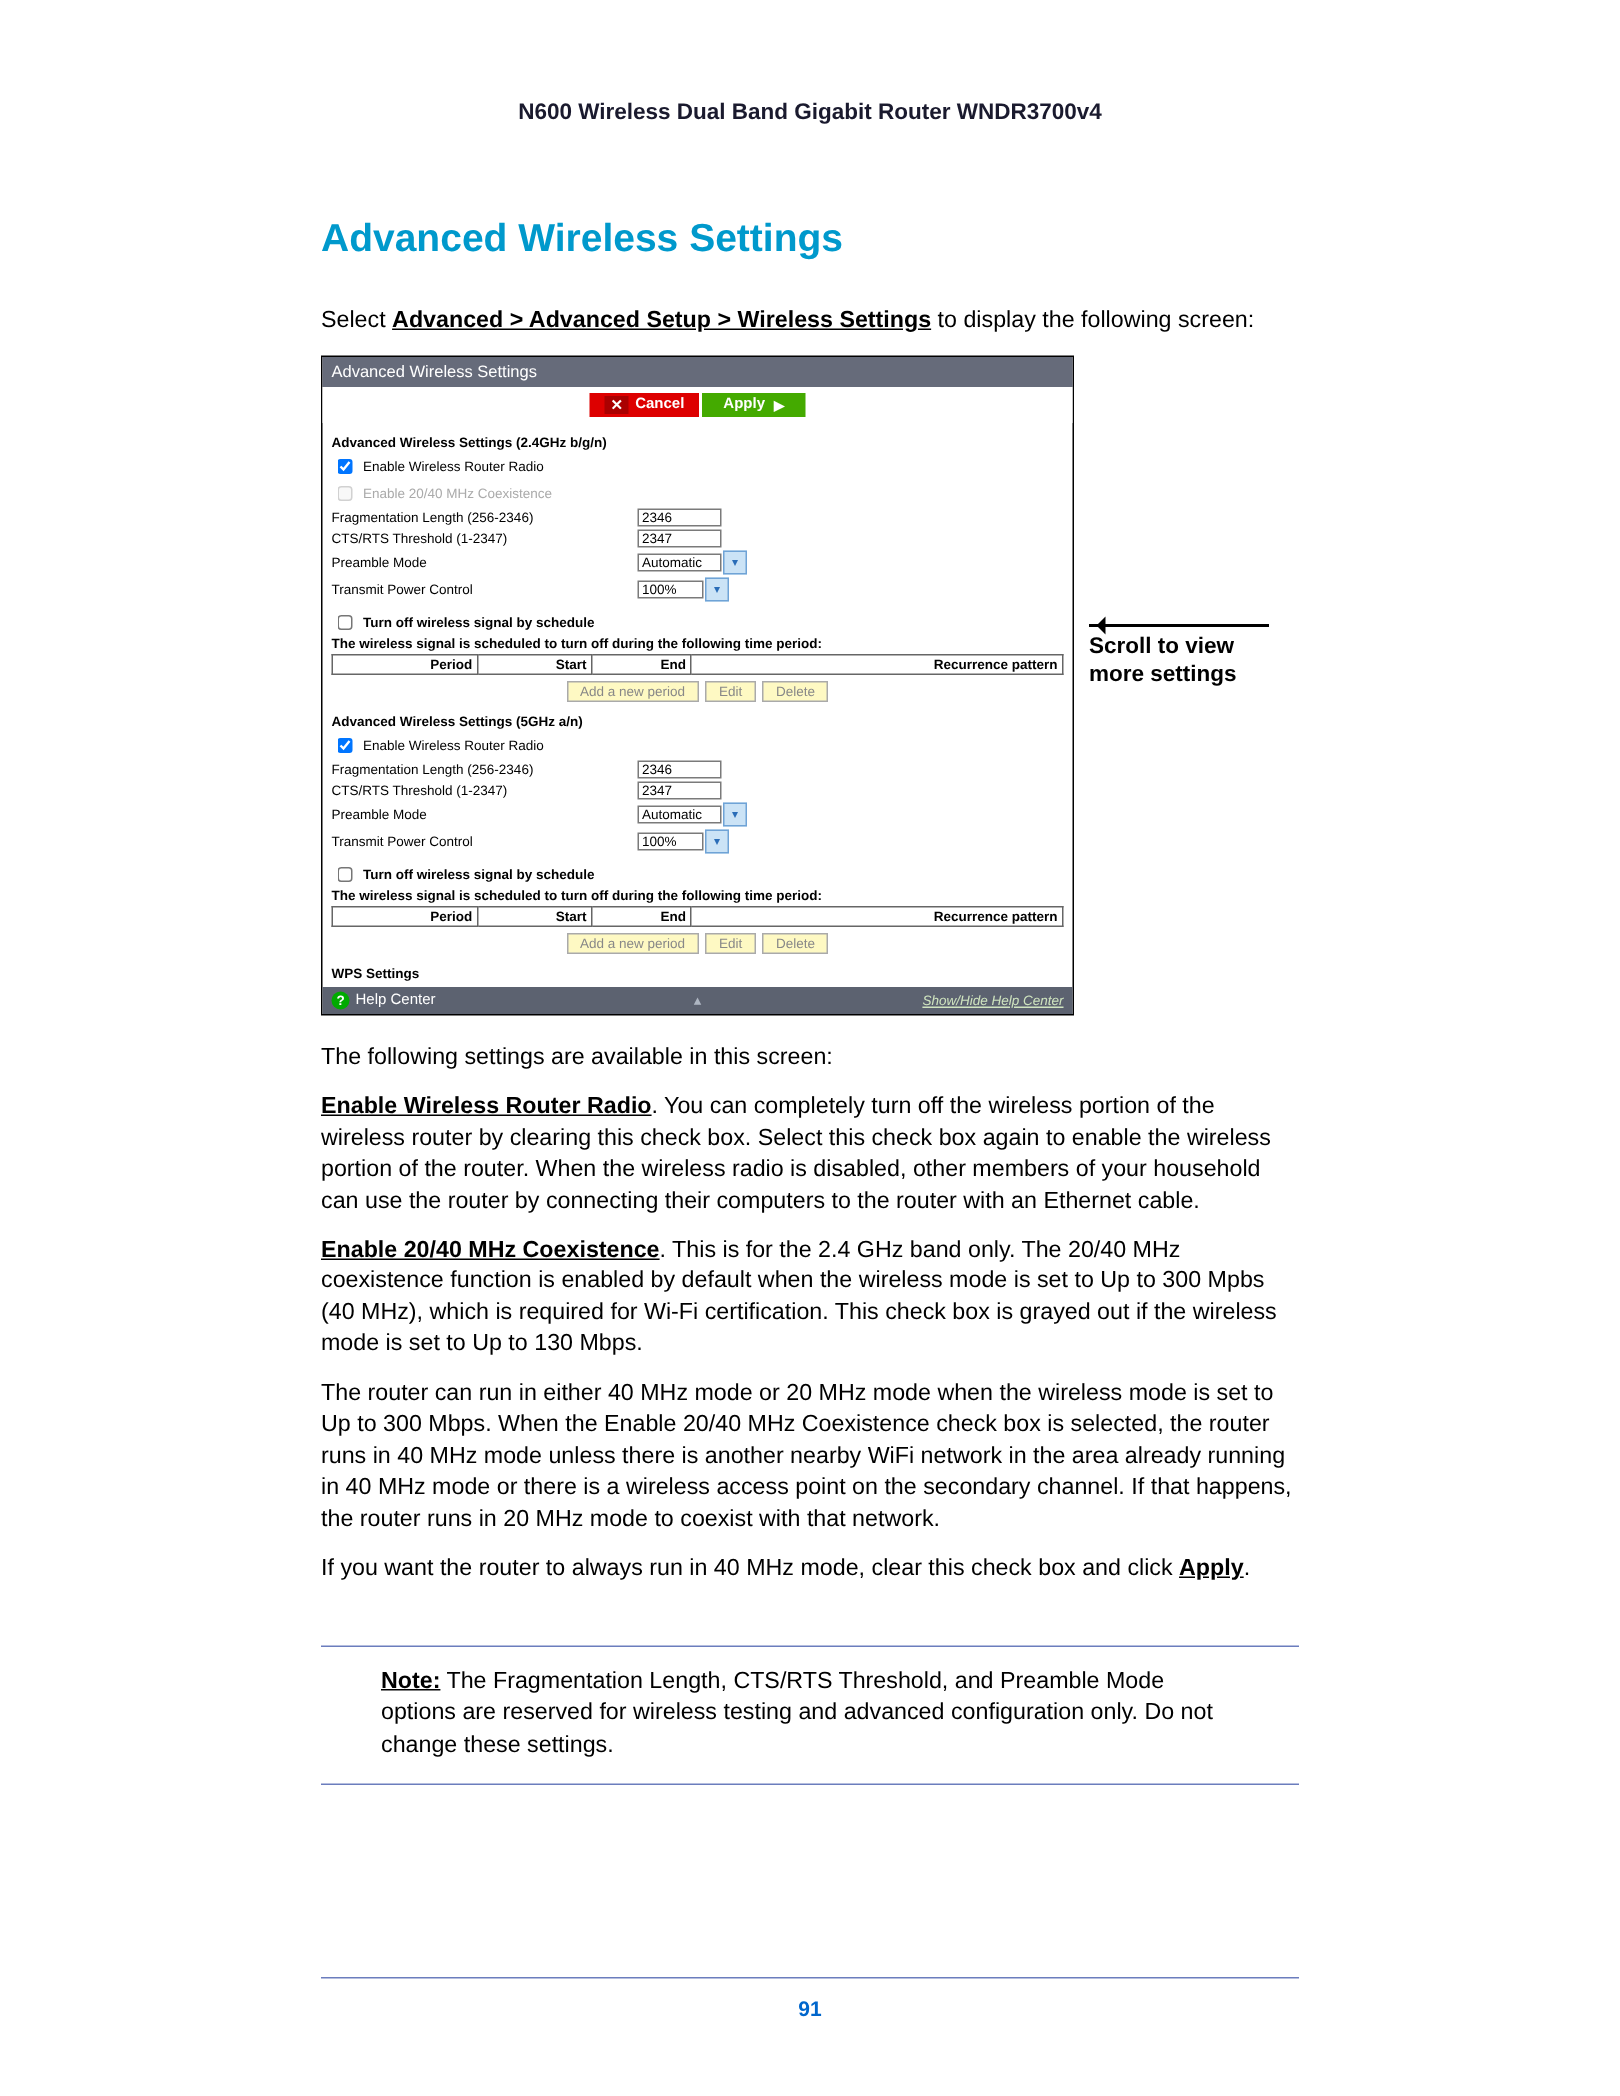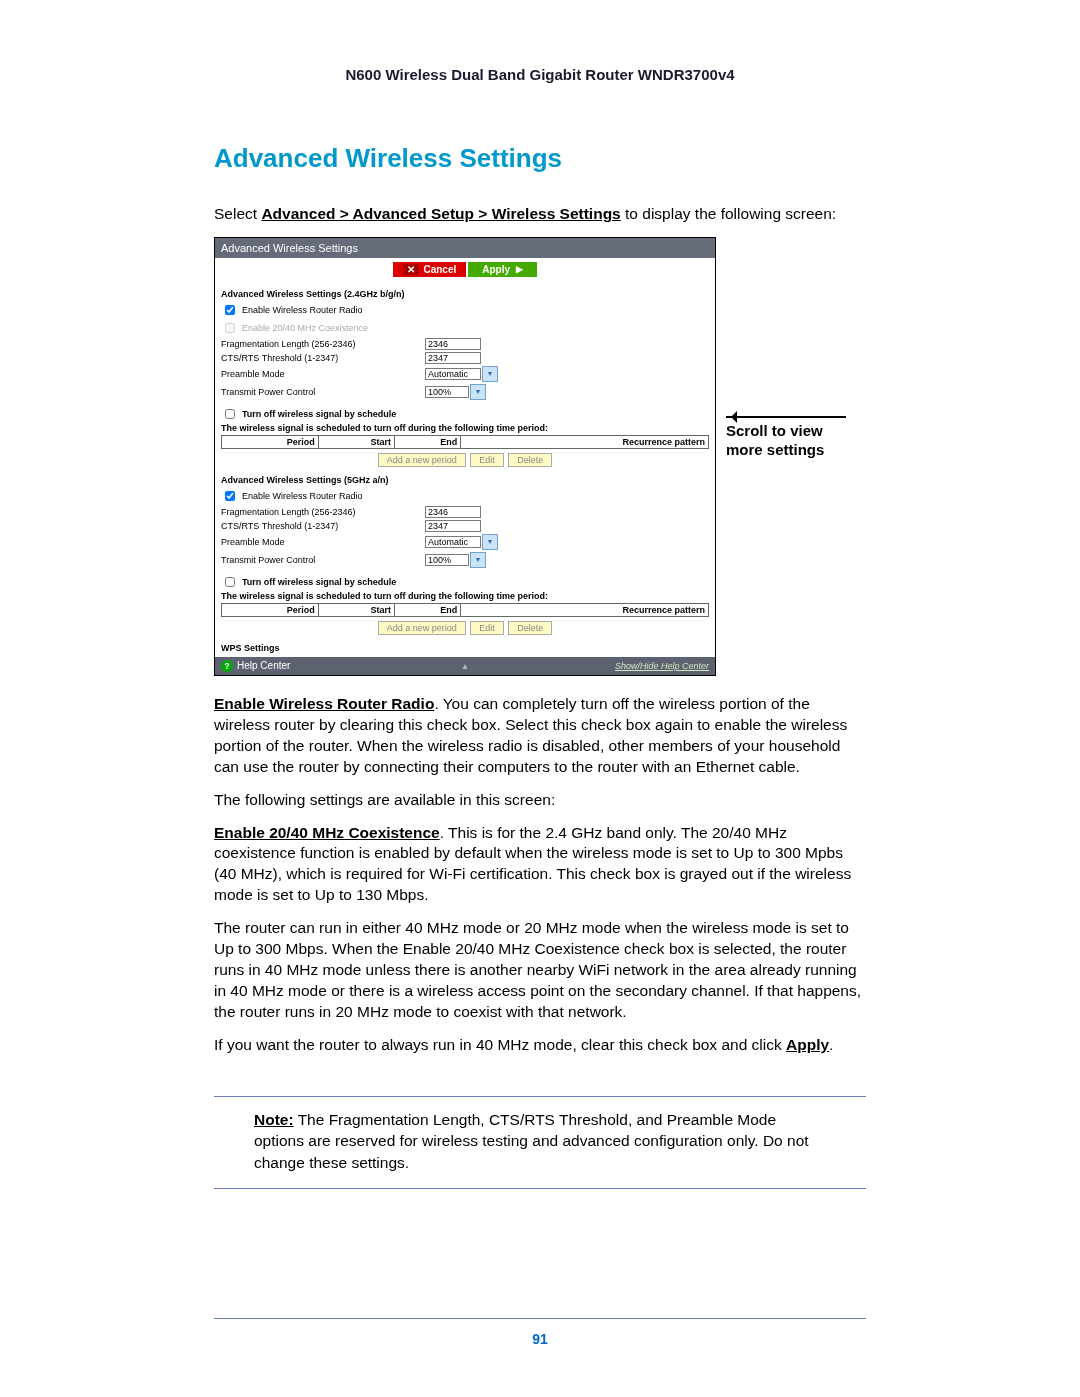--- a/index.html
+++ b/index.html
@@ -184,23 +184,23 @@
         <span class="show">Show/Hide Help Center</span>
       </div>
     </div>
 
     <div class="callout">
       <div class="arrow"></div>
       <div class="lbl"><span>Scroll to view</span><br><span>more settings</span></div>
     </div>
   </div>
 
+  <p>The following settings are available in this screen:</p>
+
   <p><b>Enable Wireless Router Radio</b><span>. You can completely turn off the wireless portion of the wireless router by clearing this check box. Select this check box again to enable the wireless portion of the router. When the wireless radio is disabled, other members of your household can use the router by connecting their computers to the router with an Ethernet cable.</span></p>
-
-  <p>The following settings are available in this screen:</p>
 
   <p><b>Enable 20/40 MHz Coexistence</b><span>. This is for the 2.4 GHz band only. The 20/40 MHz coexistence function is enabled by default when the wireless mode is set to Up to 300 Mpbs (40 MHz), which is required for Wi-Fi certification. This check box is grayed out if the wireless mode is set to Up to 130 Mbps.</span></p>
 
   <p>The router can run in either 40 MHz mode or 20 MHz mode when the wireless mode is set to Up to 300 Mbps. When the Enable 20/40 MHz Coexistence check box is selected, the router runs in 40 MHz mode unless there is another nearby WiFi network in the area already running in 40 MHz mode or there is a wireless access point on the secondary channel. If that happens, the router runs in 20 MHz mode to coexist with that network.</p>
 
   <p><span>If you want the router to always run in 40 MHz mode, clear this check box and click </span><b>Apply</b><span>.</span></p>
 
   <hr class="sep">
   <div class="note"><b>Note:</b><span> The Fragmentation Length, CTS/RTS Threshold, and Preamble Mode options are reserved for wireless testing and advanced configuration only. Do not change these settings.</span></div>
   <hr class="sep" style="margin-top:14px">

